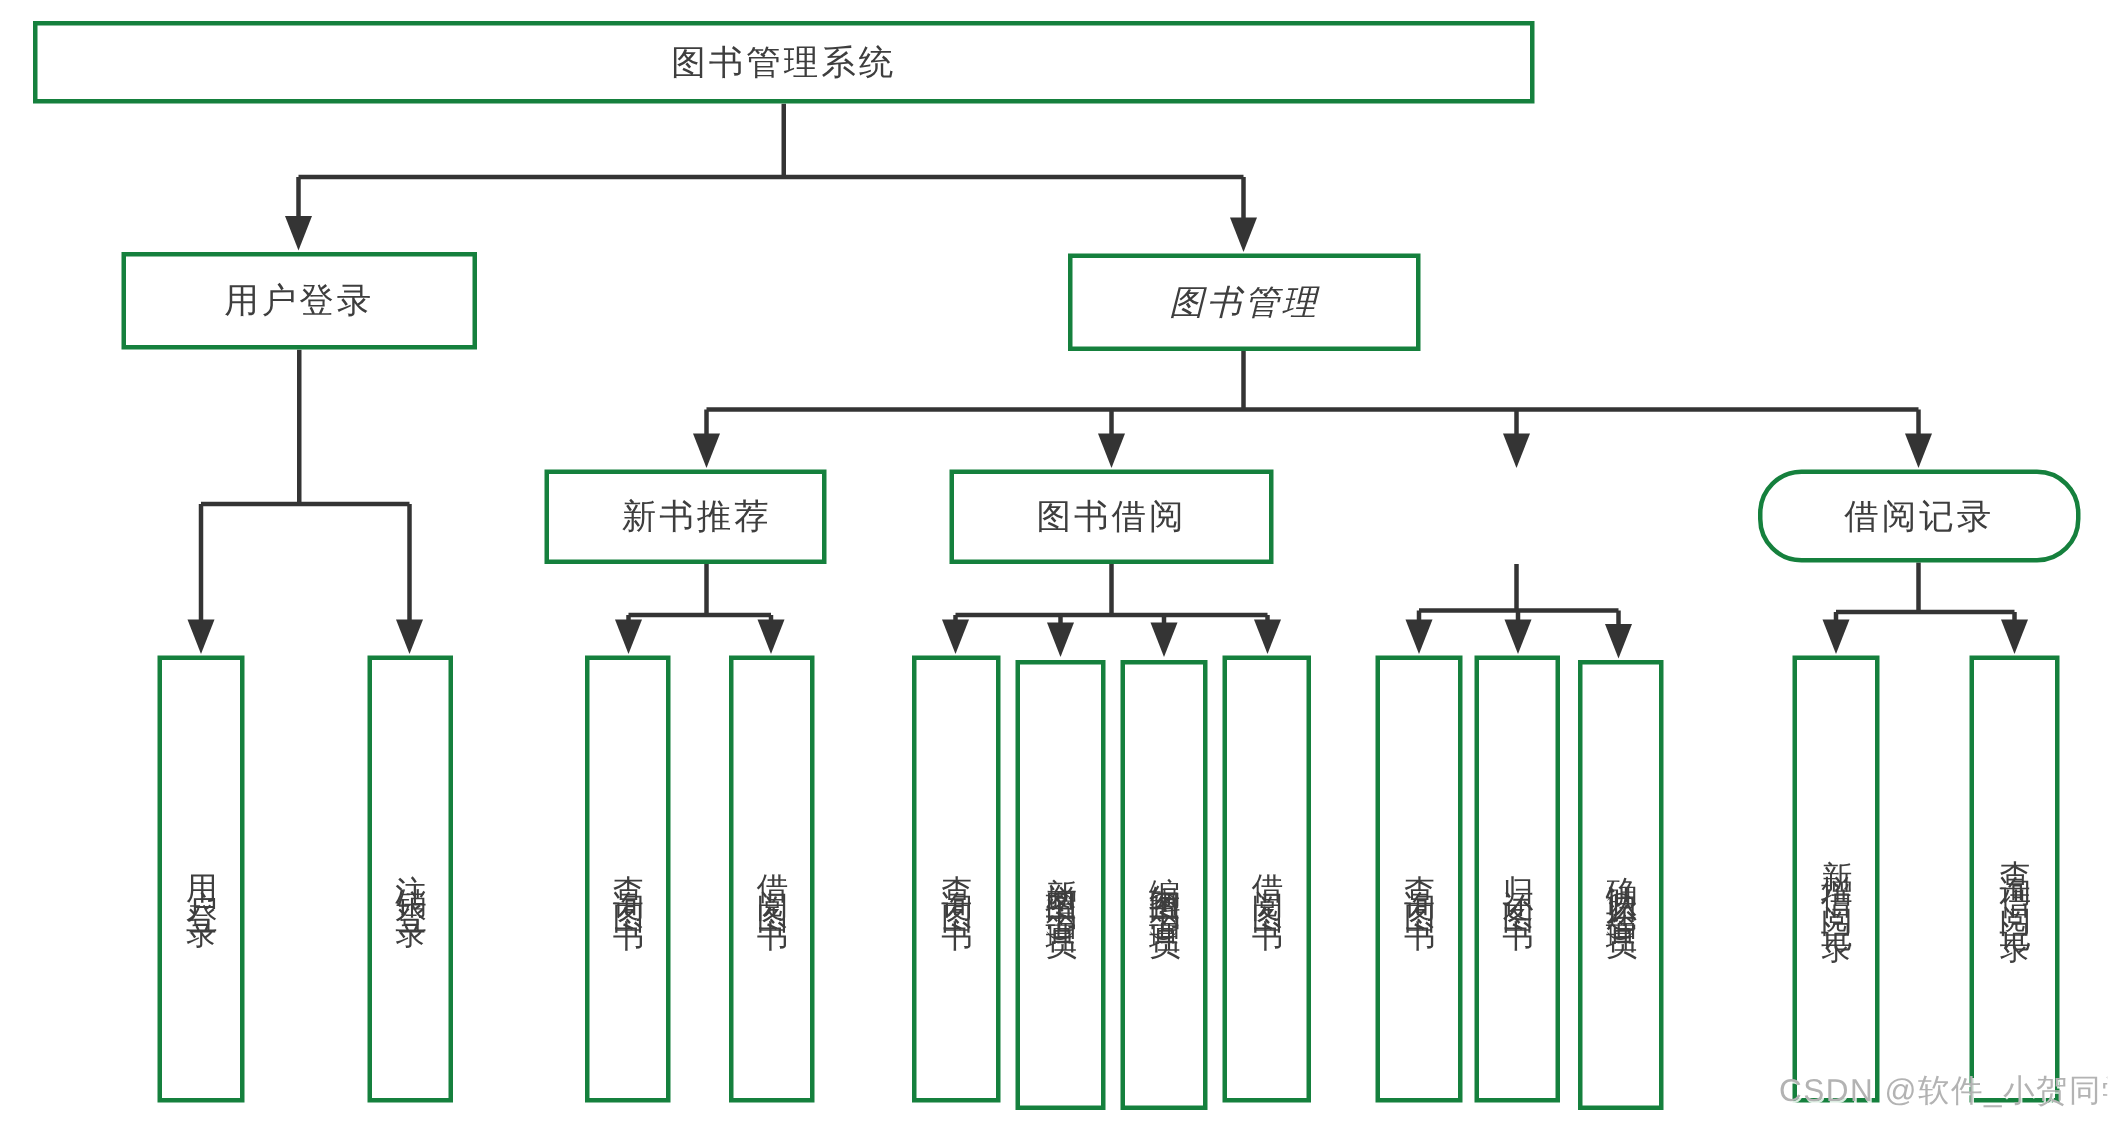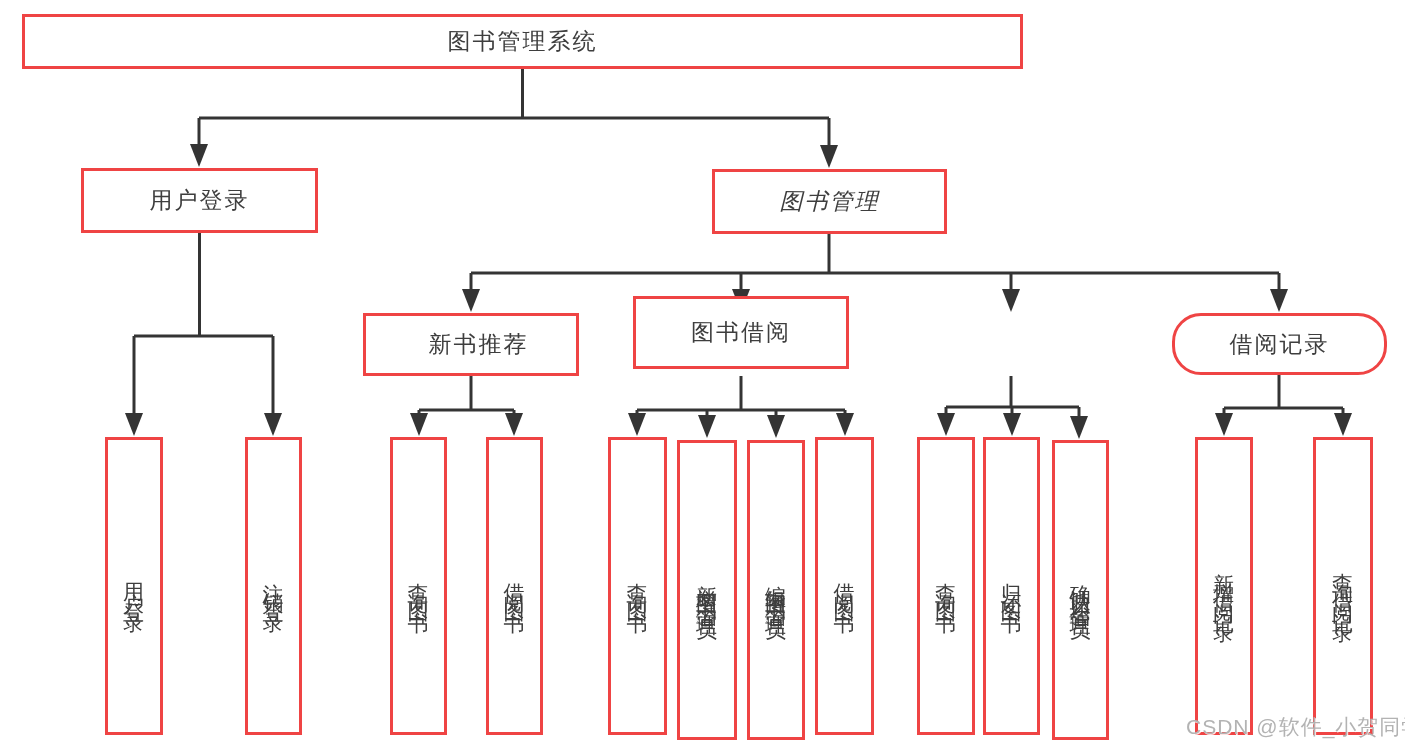--- a/index.html
+++ b/index.html
@@ -2,21 +2,21 @@
 <html><head>
 <meta charset="utf-8">
 <style>
   html,body{margin:0;padding:0;background:#ffffff;}
   .canvas{
     position:relative;width:1405px;height:747px;background:#ffffff;
     font-family:"Liberation Sans","DejaVu Sans",sans-serif;overflow:hidden;
   }
   svg.wires{position:absolute;left:0;top:0;width:1405px;height:747px;z-index:0;}
   .node{
-    position:absolute;box-sizing:border-box;border:3px solid #ef4444;background:#ffffff;
+    position:absolute;box-sizing:border-box;border:3px solid #15803d;background:#ffffff;
     display:flex;align-items:center;justify-content:center;color:#3e3e3e;z-index:1;
   }
   .node.h{font-size:23px;letter-spacing:2px;white-space:nowrap;}
   .node.v{font-size:21px;}
   .node.v span{
     writing-mode:vertical-rl;text-orientation:mixed;
     letter-spacing:10px;line-height:1;display:block;
   }
   .node.v.dense span{letter-spacing:5px;}
   .watermark{
@@ -89,24 +89,24 @@
     <span>图书管理系统</span>
   </div>
 
   <div class="node h" style="left:81px;top:168px;width:237px;height:65px;">
     <span>用户登录</span>
   </div>
   <div class="node h" style="left:712px;top:169px;width:235px;height:65px;font-style:italic;">
     <span>图书管理</span>
   </div>
 
-  <div class="node h" style="left:363px;top:313px;width:216px;height:63px;padding-left:15px;">
+  <div class="node h" style="left:363px;top:313px;width:188px;height:63px;padding-left:15px;">
     <span>新书推荐</span>
   </div>
-  <div class="node h" style="left:633px;top:296px;width:216px;height:73px;justify-content:center;">
+  <div class="node h" style="left:633px;top:313px;width:216px;height:63px;justify-content:center;">
     <span>图书借阅</span>
   </div>
   <div class="node h" style="left:1172px;top:313px;width:215px;height:62px;border-radius:29px;">
     <span>借阅记录</span>
   </div>
 
   <div class="node v" style="left:105px;top:437px;width:58px;height:298px;">
     <span>用户登录</span>
   </div>
   <div class="node v" style="left:245px;top:437px;width:57px;height:298px;">

